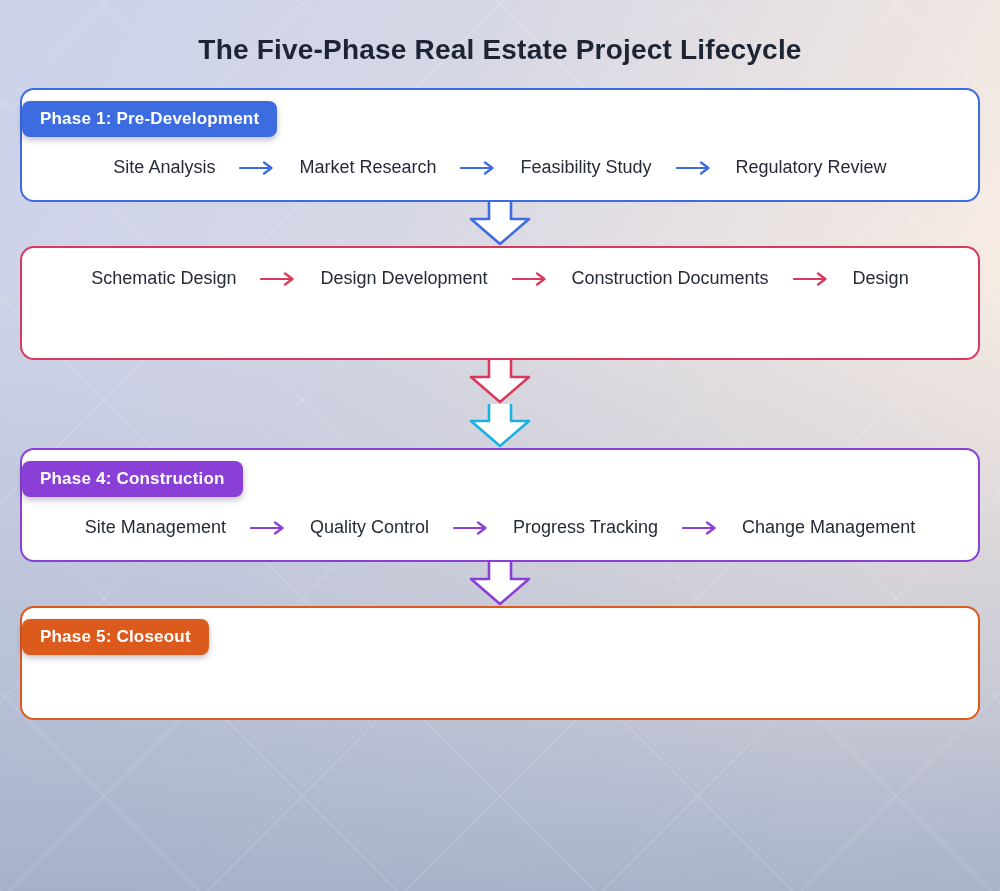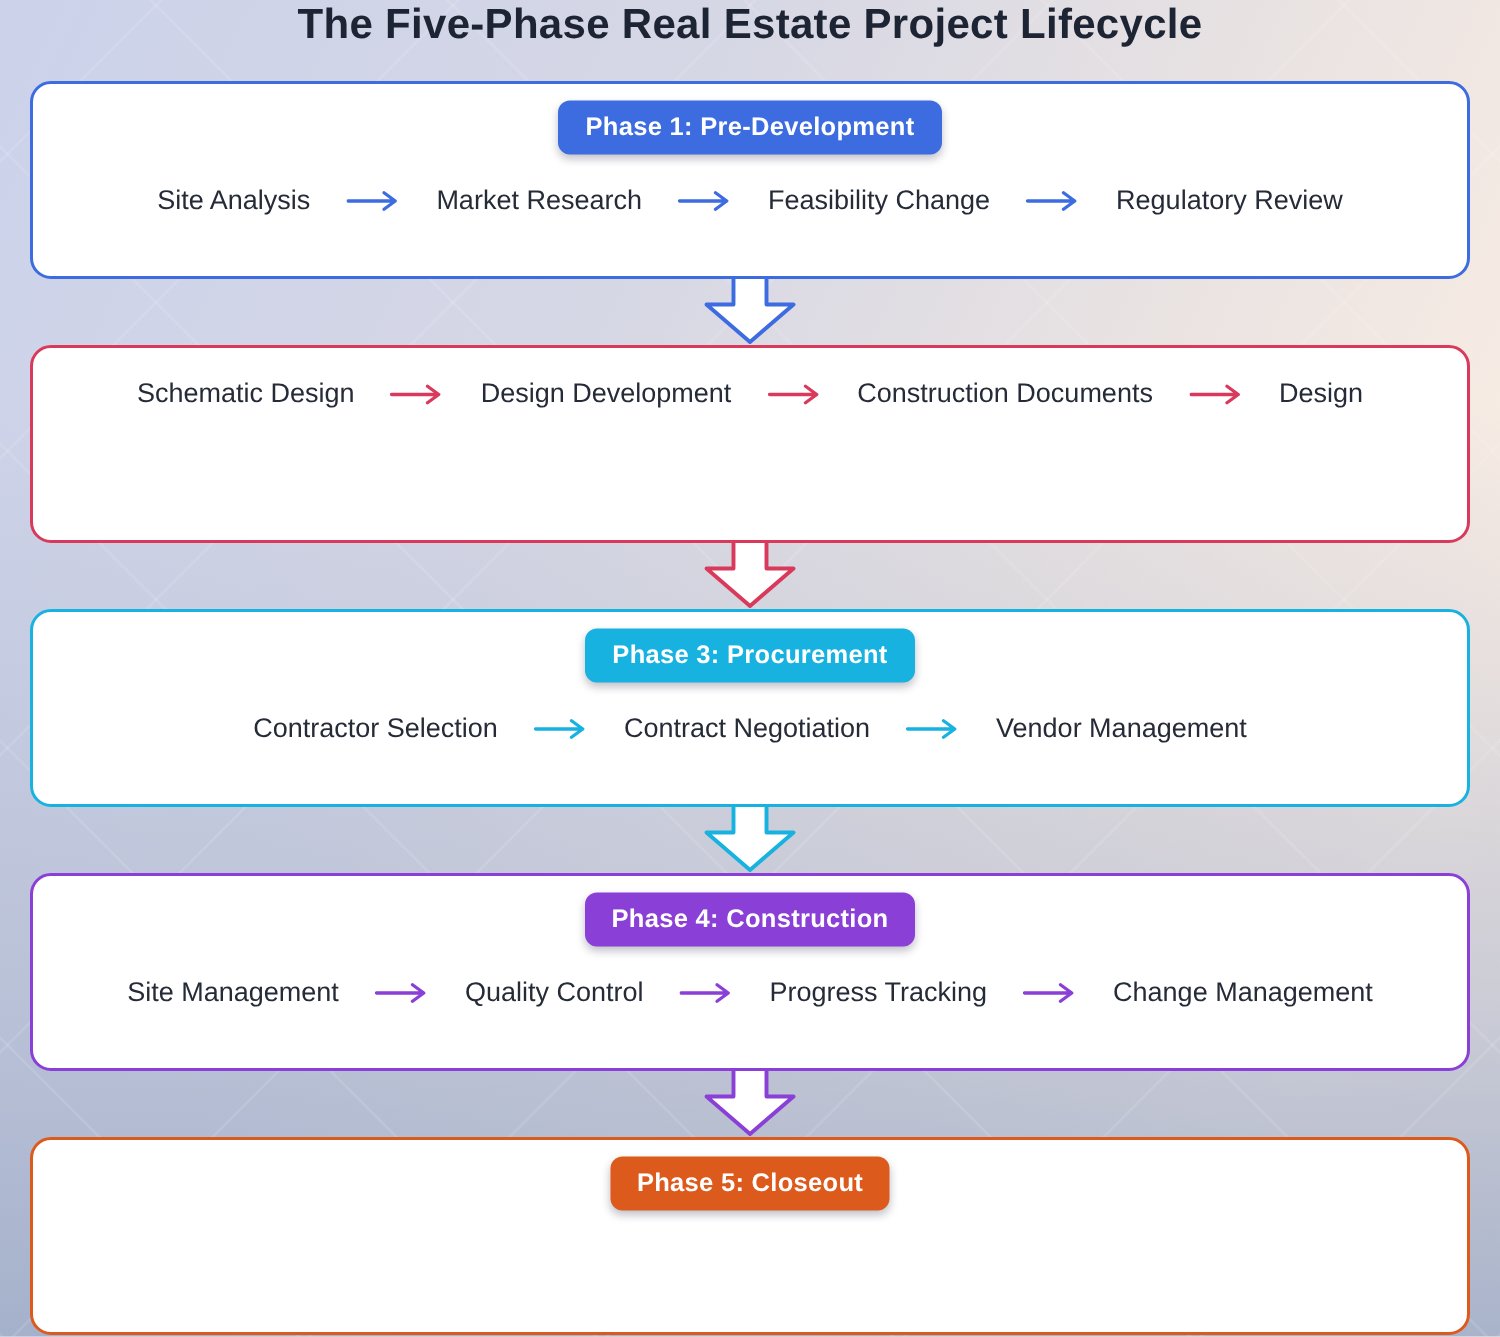--- a/index.html
+++ b/index.html
@@ -12,36 +12,37 @@
     position:relative;
     width:1000px;height:891px;
     background:
       repeating-linear-gradient(45deg, rgba(255,255,255,0.10) 0 2px, rgba(255,255,255,0) 2px 140px),
       repeating-linear-gradient(-45deg, rgba(255,255,255,0.10) 0 2px, rgba(255,255,255,0) 2px 140px),
       linear-gradient(to bottom, rgba(169,180,204,0) 30%, rgba(165,177,203,0.55) 75%, rgba(160,173,200,0.9) 100%),
       linear-gradient(115deg, #cbd2ea 0%, #d6d7e5 35%, #e8e2e2 60%, #fbeee4 85%, #f8ebe1 100%);
   }
   .title{
     margin:0;
+    padding-top:34px;
     text-align:center;
     font-size:28px;
     font-weight:700;
     letter-spacing:0.2px;
     color:#1d2433;
   }
   .phases{ margin-top:22px; }
   .phase{ position:relative; }
   .phase-box{
     margin:0 20px;
-    height:132px;
+    height:114px;
     background:#ffffff;
     border:2px solid var(--c);
     border-radius:14px;
     box-sizing:border-box;
-    text-align:center;
+    text-align:left;
   }
   .badge{
     display:inline-block;
     margin-top:11px;
     padding:8px 18px;
     border-radius:8px;
     background:var(--c);
     color:#ffffff;
     font-size:17px;
     font-weight:700;
@@ -79,21 +80,21 @@
       <div class="badge">Phase 1: Pre-Development</div>
       <div class="steps">
             <span>Site Analysis</span>
             <svg width="36" height="14" viewBox="0 0 36 14" class="step-arrow">
               <path d="M1,7 L32,7 M25,1.5 L32.5,7 L25,12.5" fill="none" stroke="#3d6be0" stroke-width="2.2" stroke-linecap="round" stroke-linejoin="round"></path>
             </svg>
             <span>Market Research</span>
             <svg width="36" height="14" viewBox="0 0 36 14" class="step-arrow">
               <path d="M1,7 L32,7 M25,1.5 L32.5,7 L25,12.5" fill="none" stroke="#3d6be0" stroke-width="2.2" stroke-linecap="round" stroke-linejoin="round"></path>
             </svg>
-            <span>Feasibility Change</span>
+            <span>Feasibility Study</span>
             <svg width="36" height="14" viewBox="0 0 36 14" class="step-arrow">
               <path d="M1,7 L32,7 M25,1.5 L32.5,7 L25,12.5" fill="none" stroke="#3d6be0" stroke-width="2.2" stroke-linecap="round" stroke-linejoin="round"></path>
             </svg>
             <span>Regulatory Review</span>
           </div>
     </div>
     <div class="down-arrow">
       <svg width="64" height="44" viewBox="0 0 64 44">
         <path d="M21,0 L21,17 L3,17 L32,42 L61,17 L43,17 L43,0" fill="#ffffff" stroke-width="2.6" stroke-linejoin="round" stroke="#3d6be0"></path>
       </svg>
@@ -119,34 +120,20 @@
           </div>
     </div>
     <div class="down-arrow">
       <svg width="64" height="44" viewBox="0 0 64 44">
         <path d="M21,0 L21,17 L3,17 L32,42 L61,17 L43,17 L43,0" fill="#ffffff" stroke-width="2.6" stroke-linejoin="round" stroke="#d93a5c"></path>
       </svg>
     </div>
   </section>
 
   <section class="phase" style="--c: #18b2e0;">
-    <div class="phase-box">
-      <div class="badge">Phase 3: Procurement</div>
-      <div class="steps">
-            <span>Contractor Selection</span>
-            <svg width="36" height="14" viewBox="0 0 36 14" class="step-arrow">
-              <path d="M1,7 L32,7 M25,1.5 L32.5,7 L25,12.5" fill="none" stroke="#18b2e0" stroke-width="2.2" stroke-linecap="round" stroke-linejoin="round"></path>
-            </svg>
-            <span>Contract Negotiation</span>
-            <svg width="36" height="14" viewBox="0 0 36 14" class="step-arrow">
-              <path d="M1,7 L32,7 M25,1.5 L32.5,7 L25,12.5" fill="none" stroke="#18b2e0" stroke-width="2.2" stroke-linecap="round" stroke-linejoin="round"></path>
-            </svg>
-            <span>Vendor Management</span>
-          </div>
-    </div>
     <div class="down-arrow">
       <svg width="64" height="44" viewBox="0 0 64 44">
         <path d="M21,0 L21,17 L3,17 L32,42 L61,17 L43,17 L43,0" fill="#ffffff" stroke-width="2.6" stroke-linejoin="round" stroke="#18b2e0"></path>
       </svg>
     </div>
   </section>
 
   <section class="phase" style="--c: #8a3fd6;">
     <div class="phase-box">
       <div class="badge">Phase 4: Construction</div>

